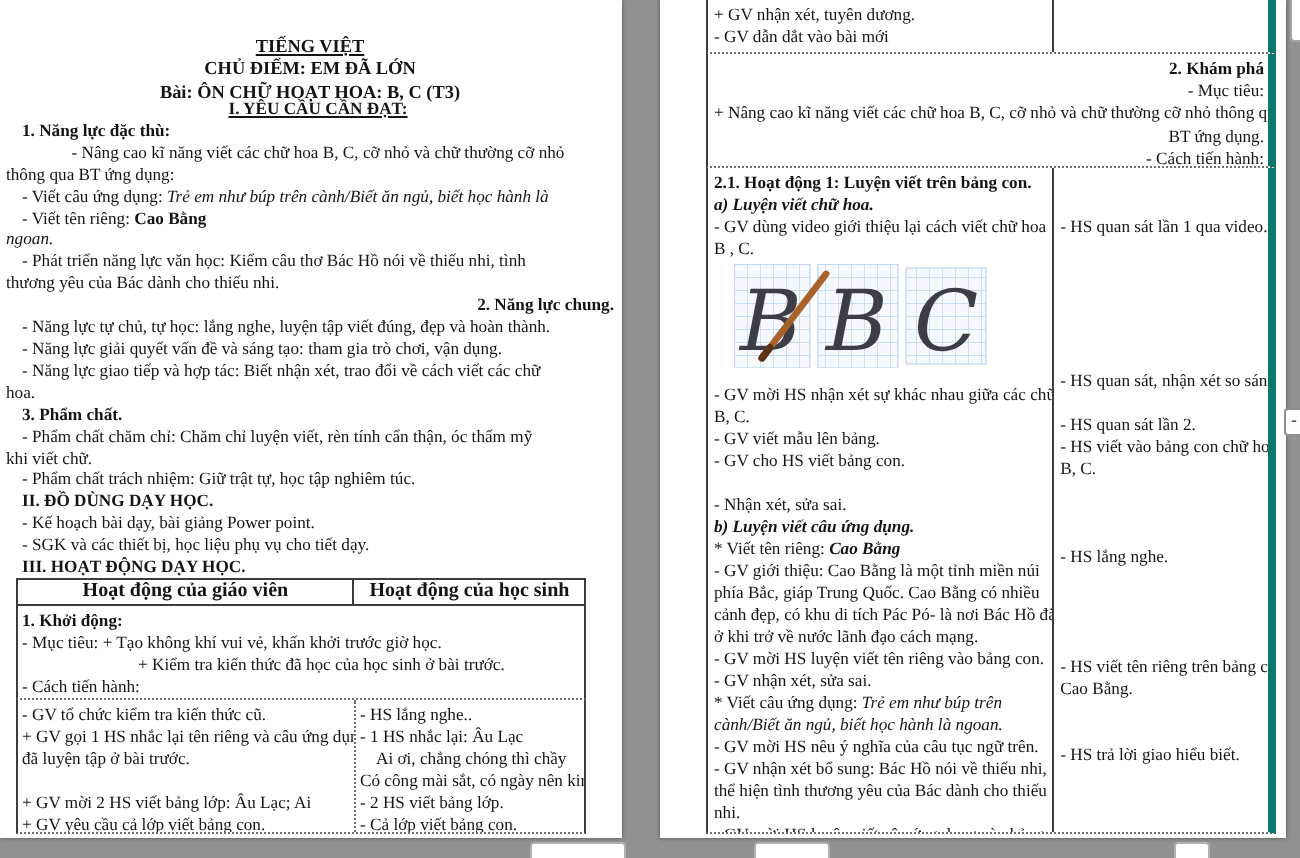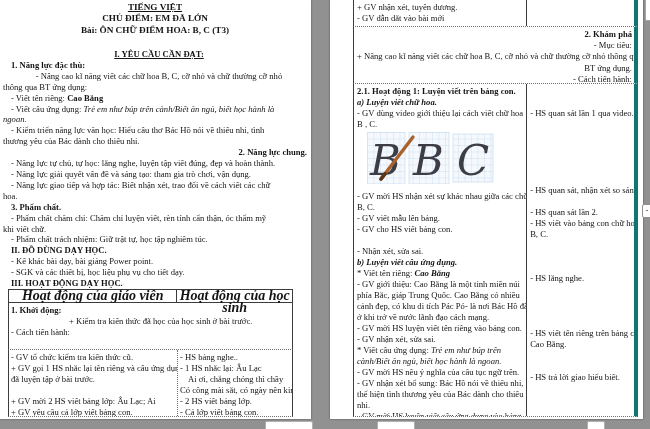--- a/index.html
+++ b/index.html
@@ -10,28 +10,28 @@
     color:#141414;
   }
   .page{position:absolute;top:0;height:419px;background:#ffffff;box-shadow:0 0 2px rgba(0,0,0,.45);}
   #left-page{left:0;width:311px;}
   #right-page{left:330px;width:313px;}
   .ln{line-height:11px;font-size:8.6px;white-space:nowrap;overflow:visible;}
   .b{font-weight:bold;}
   .i{font-style:italic;}
   .u{text-decoration:underline;}
   
-  #lp-titles{position:absolute;left:5px;top:2px;width:300px;}
+  #lp-titles{position:absolute;left:5px;top:18px;width:300px;}
   #lp-titles .ln{line-height:11.3px;font-size:9.2px;}
   #lp-body{position:absolute;left:3px;top:49px;width:304px;}
   #lp-body .ln{line-height:10.9px;}
   #lp-table{position:absolute;left:8px;top:289px;width:285px;background:#fff;box-sizing:border-box;}
   #lp-table *{box-sizing:border-box;}
   .lp-header{display:flex;border:1px solid #3c3c3c;height:14px;font-weight:bold;text-align:center;}
-  .lp-header .hc{line-height:12px;font-size:14px;font-style:italic;}
+  .lp-header .hc{line-height:12px;font-size:10px;}
   .lp-header .hc1{width:169px;border-right:1px solid #3c3c3c;}
   .lp-header .hc2{width:115px;}
   .lp-merged{border-left:1px solid #3c3c3c;border-right:1px solid #3c3c3c;border-bottom:1px dotted #6e6e6e;height:47px;padding:2px 2px 0 2px;overflow:hidden;}
   .lp-split{display:flex;border-left:1px solid #3c3c3c;border-right:1px solid #3c3c3c;border-bottom:1px dotted #6e6e6e;height:67px;overflow:hidden;}
   .lp-split .c1{width:169px;border-right:1px dotted #6e6e6e;padding:2px 2px 0 2px;overflow:hidden;}
   .lp-split .c2{width:114px;padding:2px 2px 0 2px;overflow:hidden;}
   
   #rp-table{position:absolute;left:23px;top:0;width:285px;box-sizing:border-box;}
   #rp-table *{box-sizing:border-box;}
   .rp-row{border-left:1px solid #3c3c3c;border-right:4px solid #0f766e;border-bottom:1px dotted #6e6e6e;overflow:hidden;}
@@ -66,67 +66,68 @@
 <div class="frag" id="frag-top-left"></div>
 <div class="frag" id="frag-top-right"></div>
 <div class="frag frag-bottom" id="frag-bottom-1"></div>
 <div class="frag frag-bottom" id="frag-bottom-2"></div>
 <div class="frag frag-bottom" id="frag-bottom-3"></div>
 
 <div class="page" id="left-page">
   <div id="lp-titles">
       <div class="ln" style="text-align: center;"><span class="b u">TIẾNG VIỆT</span></div>
       <div class="ln" style="text-align: center;"><span class="b">CHỦ ĐIỂM: EM ĐÃ LỚN</span></div>
-      <div class="ln" style="text-align: center;"><span class="b">Bài: ÔN CHỮ ĐIỂM HOA: B, C (T3)</span></div>
+      <div class="ln" style="text-align: center;"><span class="b">Bài: ÔN CHỮ HOẠT HOA: B, C (T3)</span></div>
     </div>
   <div id="lp-body">
       <div class="ln" style="padding-left: 8px; text-align: center;"><span class="b u">I. YÊU CẦU CẦN ĐẠT:</span></div>
       <div class="ln" style="padding-left: 8px;"><span class="b">1. Năng lực đặc thù:</span></div>
       <div class="ln" style="padding-left: 8px; text-align: center;"><span>- Nâng cao kĩ năng viết các chữ hoa B, C, cỡ nhỏ và chữ thường cỡ nhỏ</span></div>
       <div class="ln"><span>thông qua BT ứng dụng:</span></div>
+      <div class="ln" style="padding-left: 8px;"><span>- Viết câu ứng dụng: </span><span class="i">Trẻ em như búp trên cành/Biết ăn ngủ, biết học hành là</span></div>
       <div class="ln" style="padding-left: 8px;"><span>- Viết tên riêng: </span><span class="b">Cao Bằng</span></div>
-      <div class="ln" style="padding-left: 8px;"><span>- Viết câu ứng dụng: </span><span class="i">Trẻ em như búp trên cành/Biết ăn ngủ, biết học hành là</span></div>
       <div class="ln"><span class="i">ngoan.</span></div>
-      <div class="ln" style="padding-left: 8px;"><span>- Kiểm triển năng lực văn học: Hiểu câu thơ Bác Hồ nói về thiếu nhi, tình</span></div>
+      <div class="ln" style="padding-left: 8px;"><span>- Phát triển năng lực văn học: Kiểm câu thơ Bác Hồ nói về thiếu nhi, tình</span></div>
       <div class="ln"><span>thương yêu của Bác dành cho thiếu nhi.</span></div>
       <div class="ln" style="padding-left: 8px; text-align: right;"><span class="b">2. Năng lực chung.</span></div>
       <div class="ln" style="padding-left: 8px;"><span>- Năng lực tự chủ, tự học: lắng nghe, luyện tập viết đúng, đẹp và hoàn thành.</span></div>
       <div class="ln" style="padding-left: 8px;"><span>- Năng lực giải quyết vấn đề và sáng tạo: tham gia trò chơi, vận dụng.</span></div>
       <div class="ln" style="padding-left: 8px;"><span>- Năng lực giao tiếp và hợp tác: Biết nhận xét, trao đổi về cách viết các chữ</span></div>
       <div class="ln"><span>hoa.</span></div>
       <div class="ln" style="padding-left: 8px;"><span class="b">3. Phẩm chất.</span></div>
       <div class="ln" style="padding-left: 8px;"><span>- Phẩm chất chăm chỉ: Chăm chỉ luyện viết, rèn tính cẩn thận, óc thẩm mỹ</span></div>
       <div class="ln"><span>khi viết chữ.</span></div>
       <div class="ln" style="padding-left: 8px;"><span>- Phẩm chất trách nhiệm: Giữ trật tự, học tập nghiêm túc.</span></div>
       <div class="ln" style="padding-left: 8px;"><span class="b">II. ĐỒ DÙNG DẠY HỌC.</span></div>
-      <div class="ln" style="padding-left: 8px;"><span>- Kế khác bài dạy, bài giảng Power point.</span></div>
+      <div class="ln" style="padding-left: 8px;"><span>- Kế hoạch bài dạy, bài giảng Power point.</span></div>
       <div class="ln" style="padding-left: 8px;"><span>- SGK và các thiết bị, học liệu phụ vụ cho tiết dạy.</span></div>
       <div class="ln" style="padding-left: 8px;"><span class="b">III. HOẠT ĐỘNG DẠY HỌC.</span></div>
     </div>
   <div id="lp-table">
     <div class="lp-header">
       <div class="hc hc1">Hoạt động của giáo viên</div>
       <div class="hc hc2">Hoạt động của học sinh</div>
     </div>
     <div class="lp-merged">
         <div class="ln"><span class="b">1. Khởi động:</span></div>
+        <div class="ln"><span>- Mục tiêu: + Tạo không khí vui vẻ, khấn khởi trước giờ học.</span></div>
         <div class="ln" style="padding-left: 58px;"><span>+ Kiểm tra kiến thức đã học của học sinh ở bài trước.</span></div>
         <div class="ln"><span>- Cách tiến hành:</span></div>
       </div>
     <div class="lp-split">
       <div class="c1">
           <div class="ln"><span>- GV tổ chức kiểm tra kiến thức cũ.</span></div>
           <div class="ln"><span>+ GV gọi 1 HS nhắc lại tên riêng và câu ứng dụng</span></div>
           <div class="ln"><span>đã luyện tập ở bài trước.</span></div>
           <div class="ln">&nbsp;</div>
           <div class="ln"><span>+ GV mời 2 HS viết bảng lớp: Âu Lạc; Ai</span></div>
           <div class="ln"><span>+ GV yêu cầu cả lớp viết bảng con.</span></div>
         </div>
       <div class="c2">
-          <div class="ln"><span>- HS bảng nghe..</span></div>
+          <div class="ln"><span>- HS lắng nghe..</span></div>
           <div class="ln"><span>- 1 HS nhắc lại: Âu Lạc</span></div>
           <div class="ln" style="padding-left: 8px;"><span>Ai ơi, chẳng chóng thì chầy</span></div>
           <div class="ln"><span>Có công mài sắt, có ngày nên kim</span></div>
           <div class="ln"><span>- 2 HS viết bảng lớp.</span></div>
           <div class="ln"><span>- Cả lớp viết bảng con.</span></div>
         </div>
     </div>
   </div>
 </div>
 

